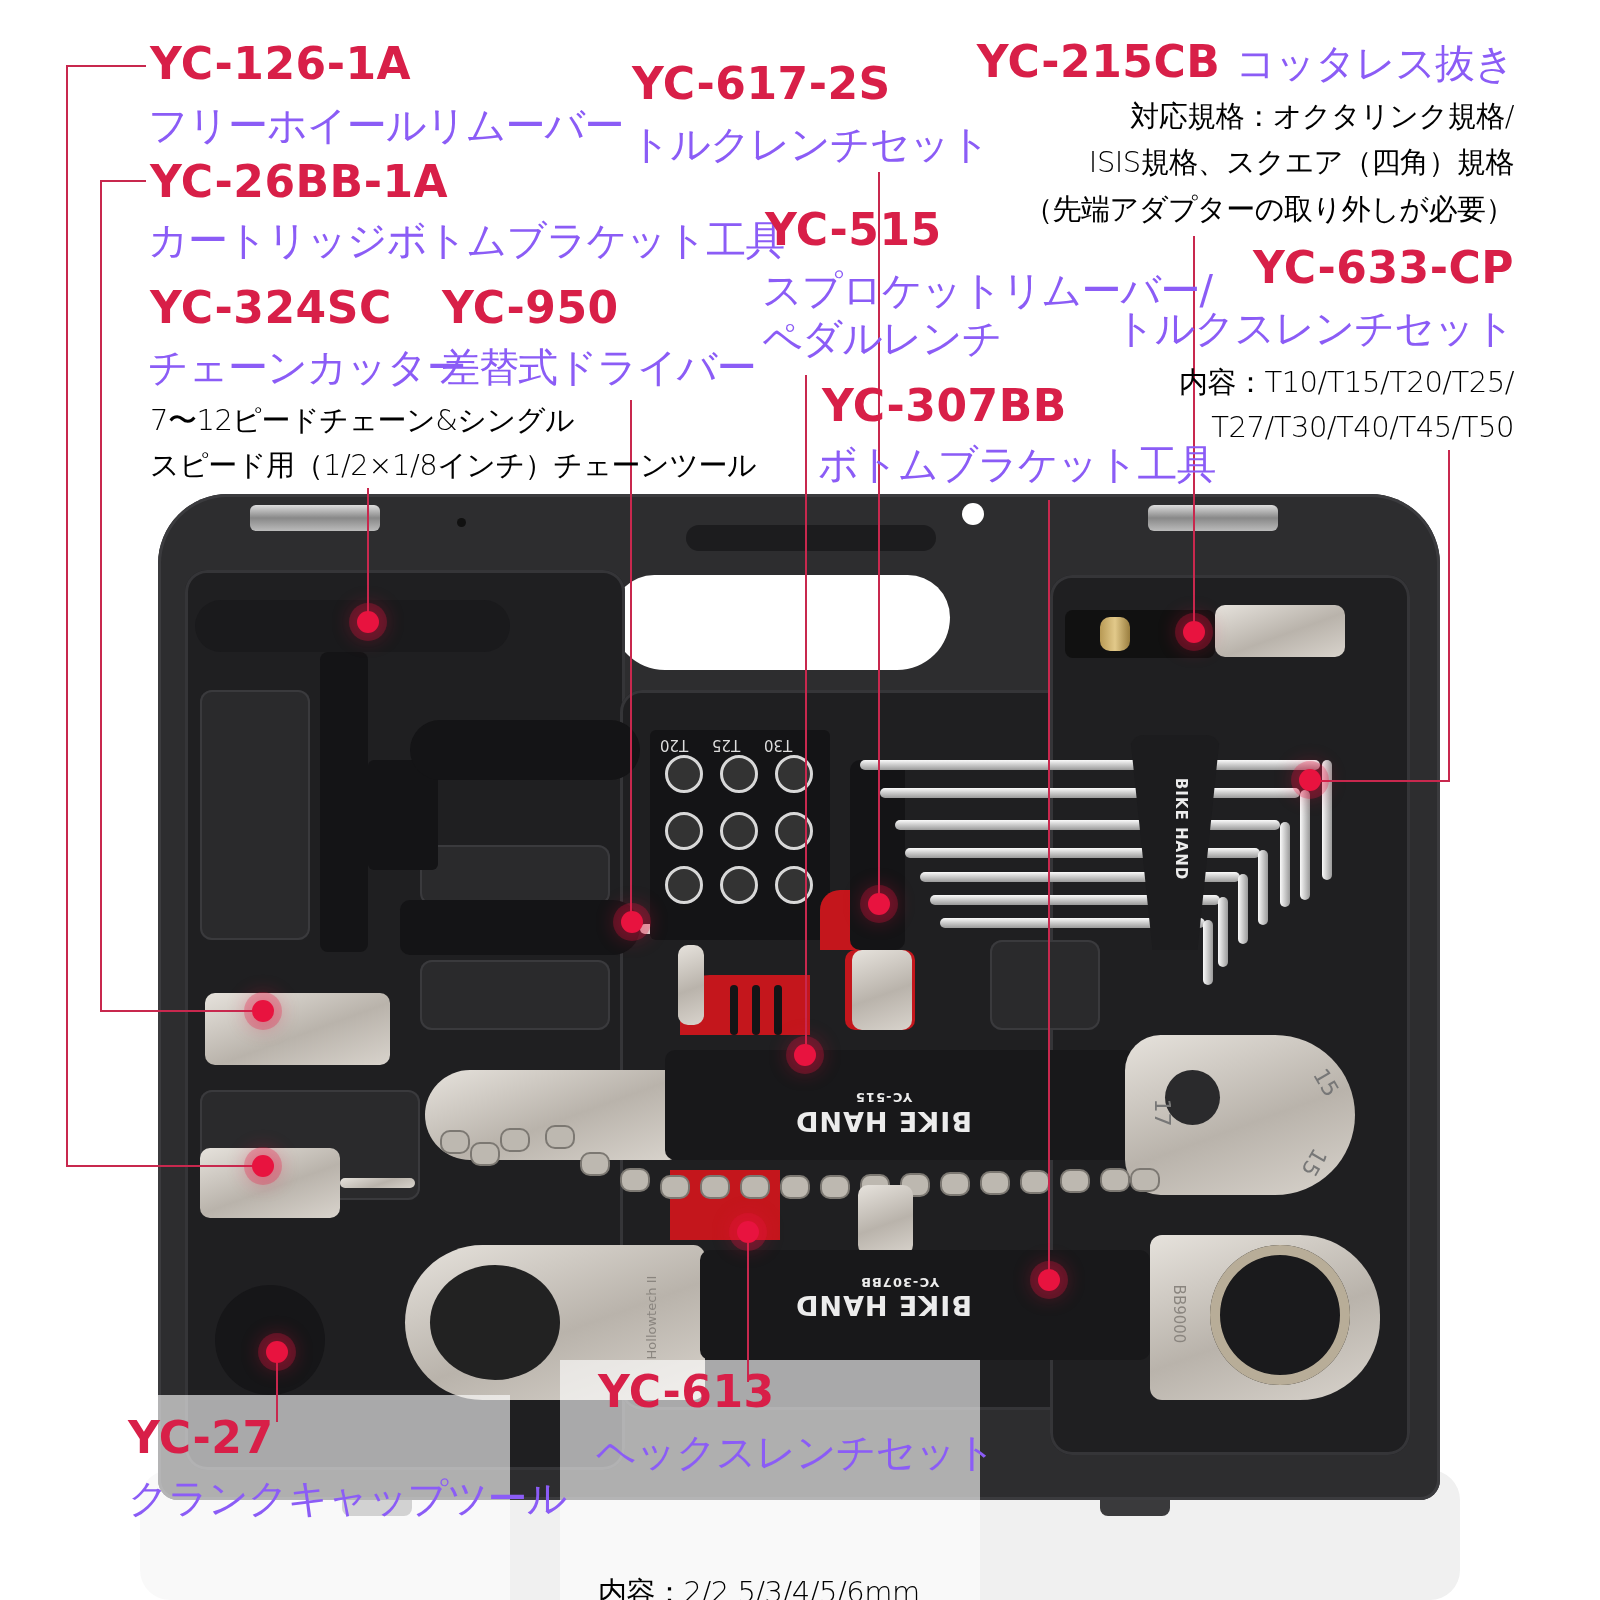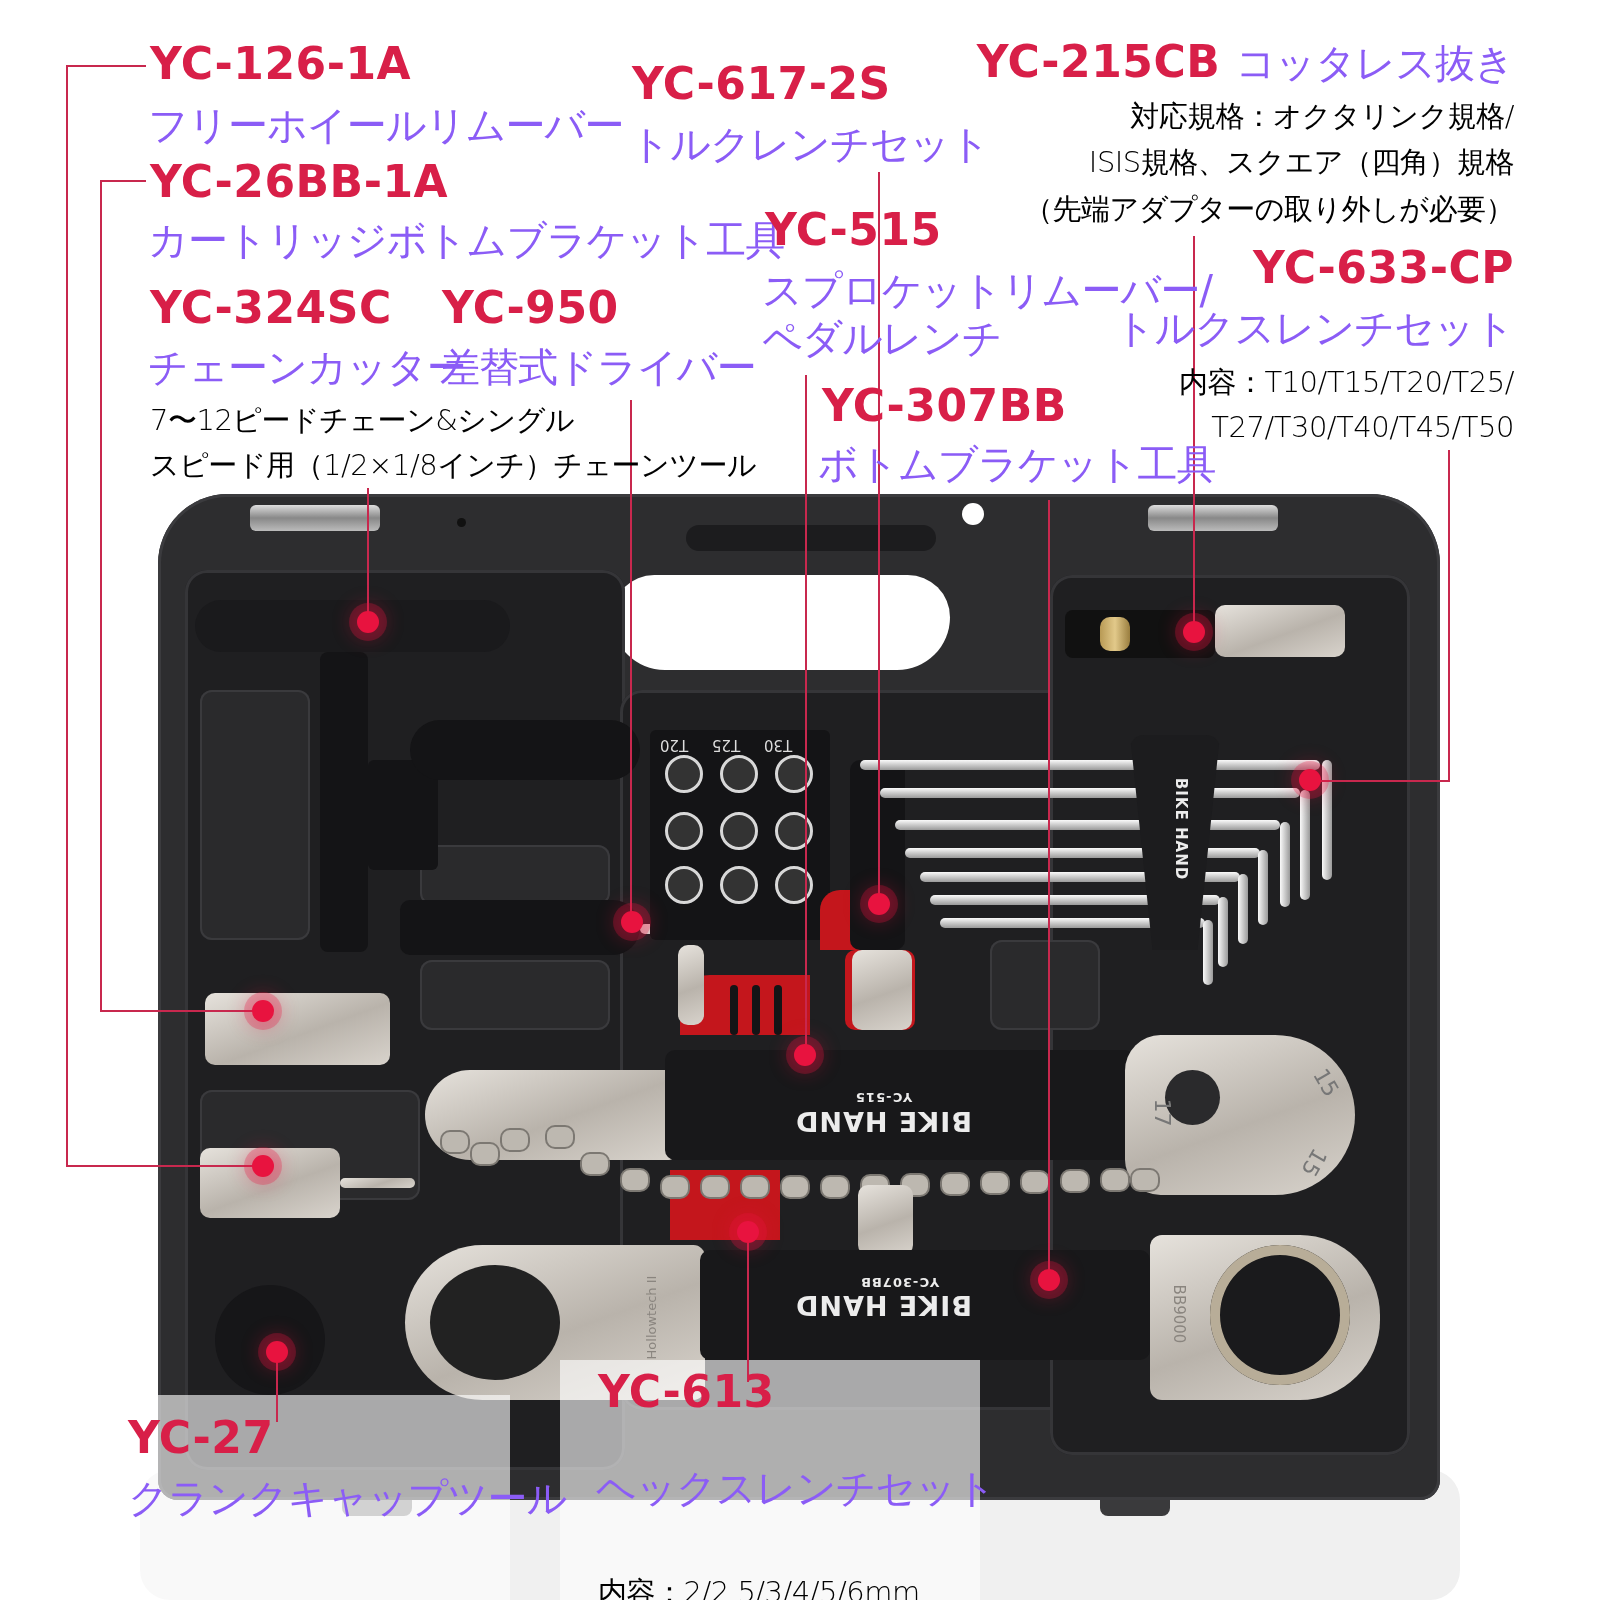--- a/index.html
+++ b/index.html
@@ -240,14 +240,14 @@
 
 <div class="code right" style="right:86px;top:246px;">YC-633-CP</div>
 <div class="name right" style="right:86px;top:306px;">トルクスレンチセット</div>
 <div class="note right" style="right:86px;top:360px;">内容：T10/T15/T20/T25/</div>
 <div class="note right" style="right:86px;top:405px;">T27/T30/T40/T45/T50</div>
 
 <div class="code" style="left:128px;top:1416px;">YC-27</div>
 <div class="name" style="left:128px;top:1476px;">クランクキャップツール</div>
 
 <div class="code" style="left:598px;top:1370px;">YC-613</div>
-<div class="name" style="left:596px;top:1430px;margin-top:36px;">ヘックスレンチセット</div>
+<div class="name" style="left:596px;top:1430px;">ヘックスレンチセット</div>
 <div class="note" style="left:598px;top:1570px;">内容：2/2.5/3/4/5/6mm</div>
 
 </body></html>

